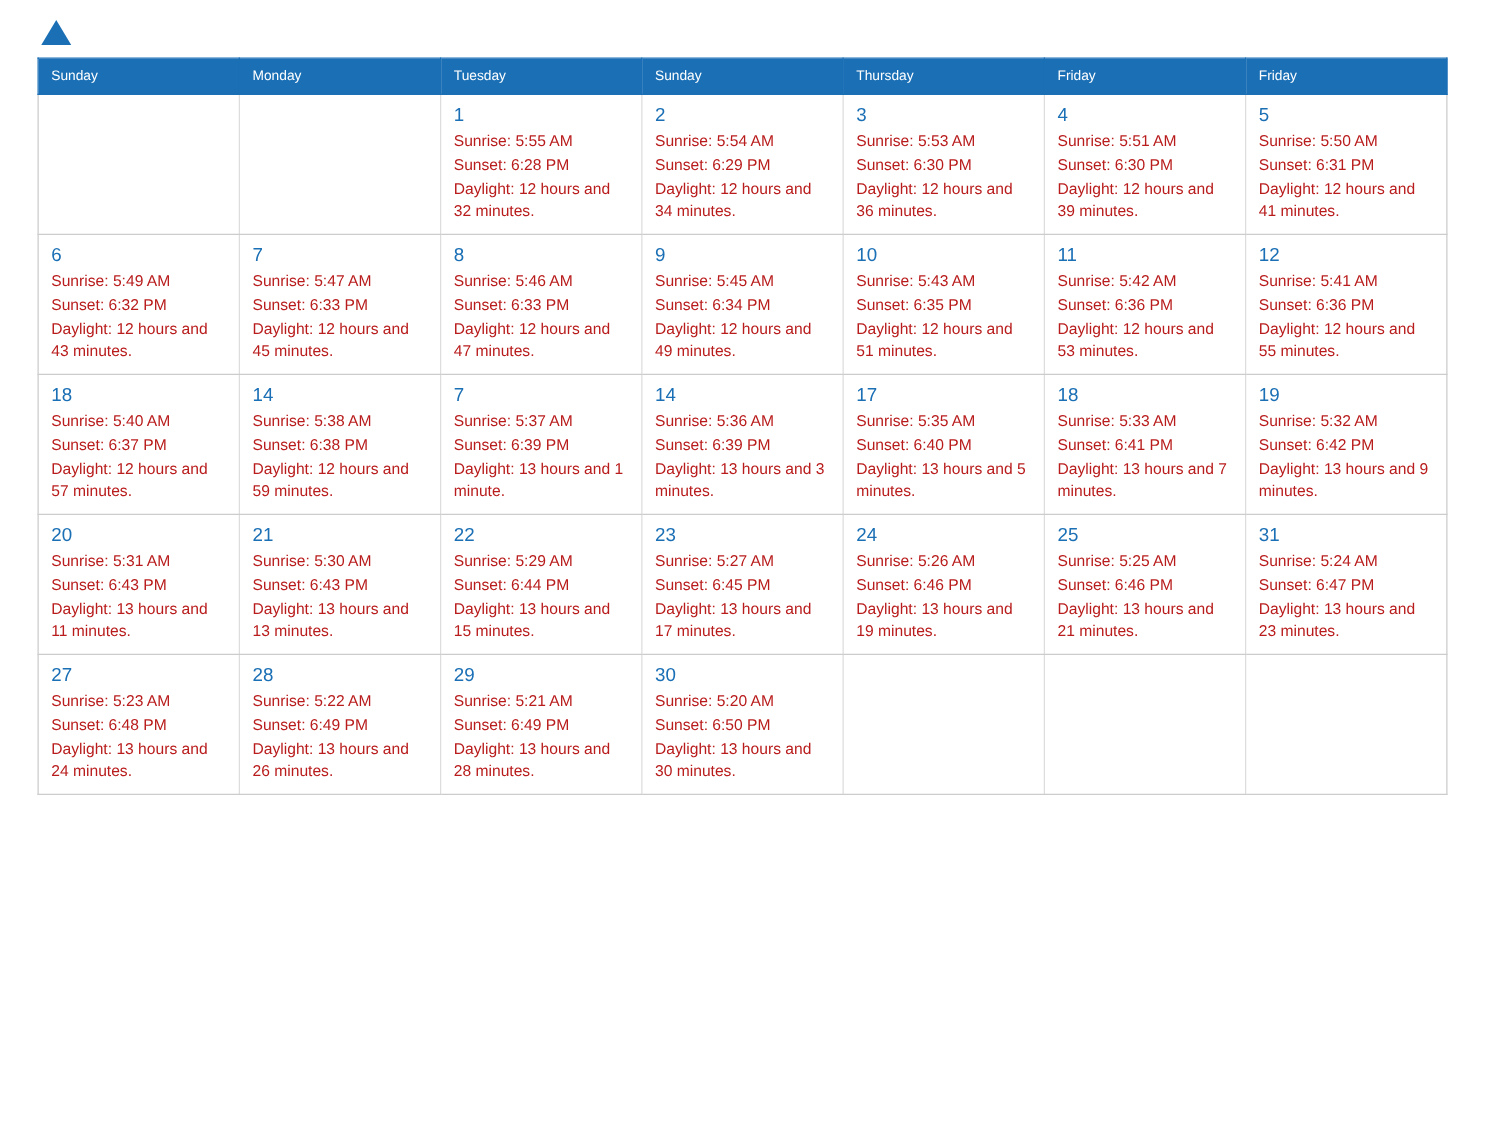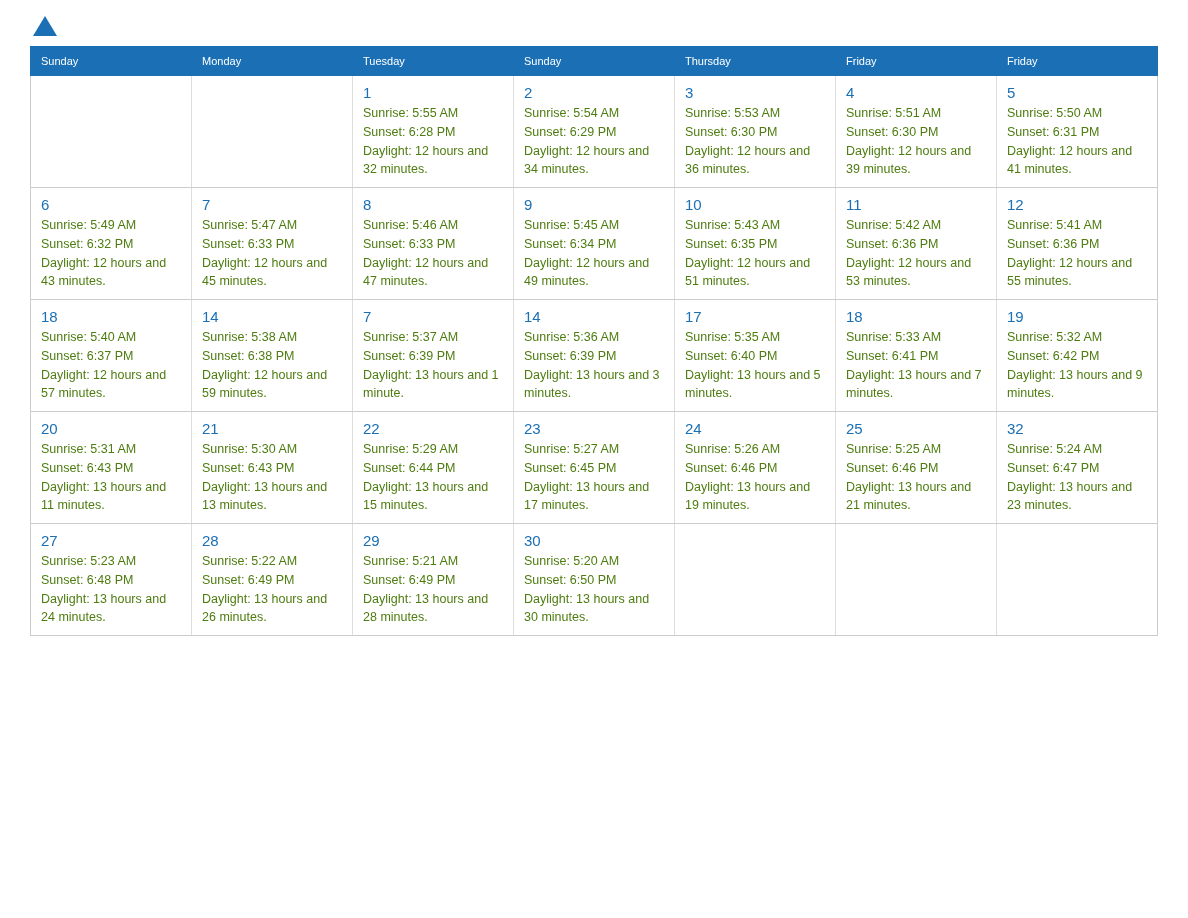--- a/index.html
+++ b/index.html
@@ -89,21 +89,21 @@
     }
     .day-number {
       font-size: 15px;
       font-weight: normal;
       color: #1a6fb5;
       display: block;
       margin-bottom: 3px;
     }
     .day-info {
       font-size: 12.5px;
-      color: #4d7c0f;
+      color: #b91c1c;
       line-height: 1.5;
     }
     .empty-cell {
       background: #fff;
     }
     tr td {
       border-top: 2px solid #1a6fb5;
     }
     tr td:not(:last-child) {
       border-right: 1px solid #ddd;
@@ -244,21 +244,21 @@
         </td>
         <td>
           <span class="day-number">24</span>
           <div class="day-info">Sunrise: 5:26 AM<br>Sunset: 6:46 PM<br>Daylight: 13 hours and 19 minutes.</div>
         </td>
         <td>
           <span class="day-number">25</span>
           <div class="day-info">Sunrise: 5:25 AM<br>Sunset: 6:46 PM<br>Daylight: 13 hours and 21 minutes.</div>
         </td>
         <td>
-          <span class="day-number">32</span>
+          <span class="day-number">31</span>
           <div class="day-info">Sunrise: 5:24 AM<br>Sunset: 6:47 PM<br>Daylight: 13 hours and 23 minutes.</div>
         </td>
       </tr>
       <tr>
         <td>
           <span class="day-number">27</span>
           <div class="day-info">Sunrise: 5:23 AM<br>Sunset: 6:48 PM<br>Daylight: 13 hours and 24 minutes.</div>
         </td>
         <td>
           <span class="day-number">28</span>

